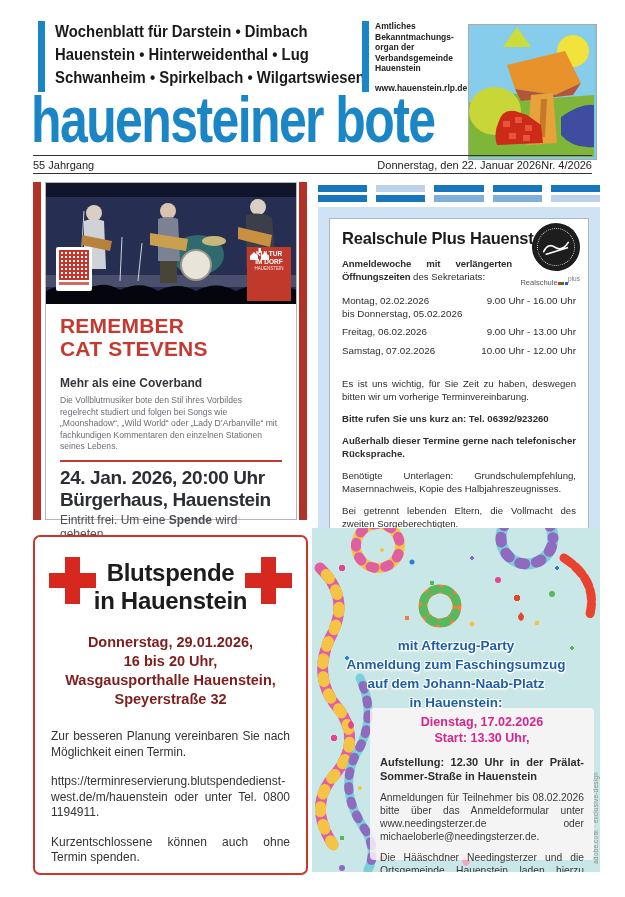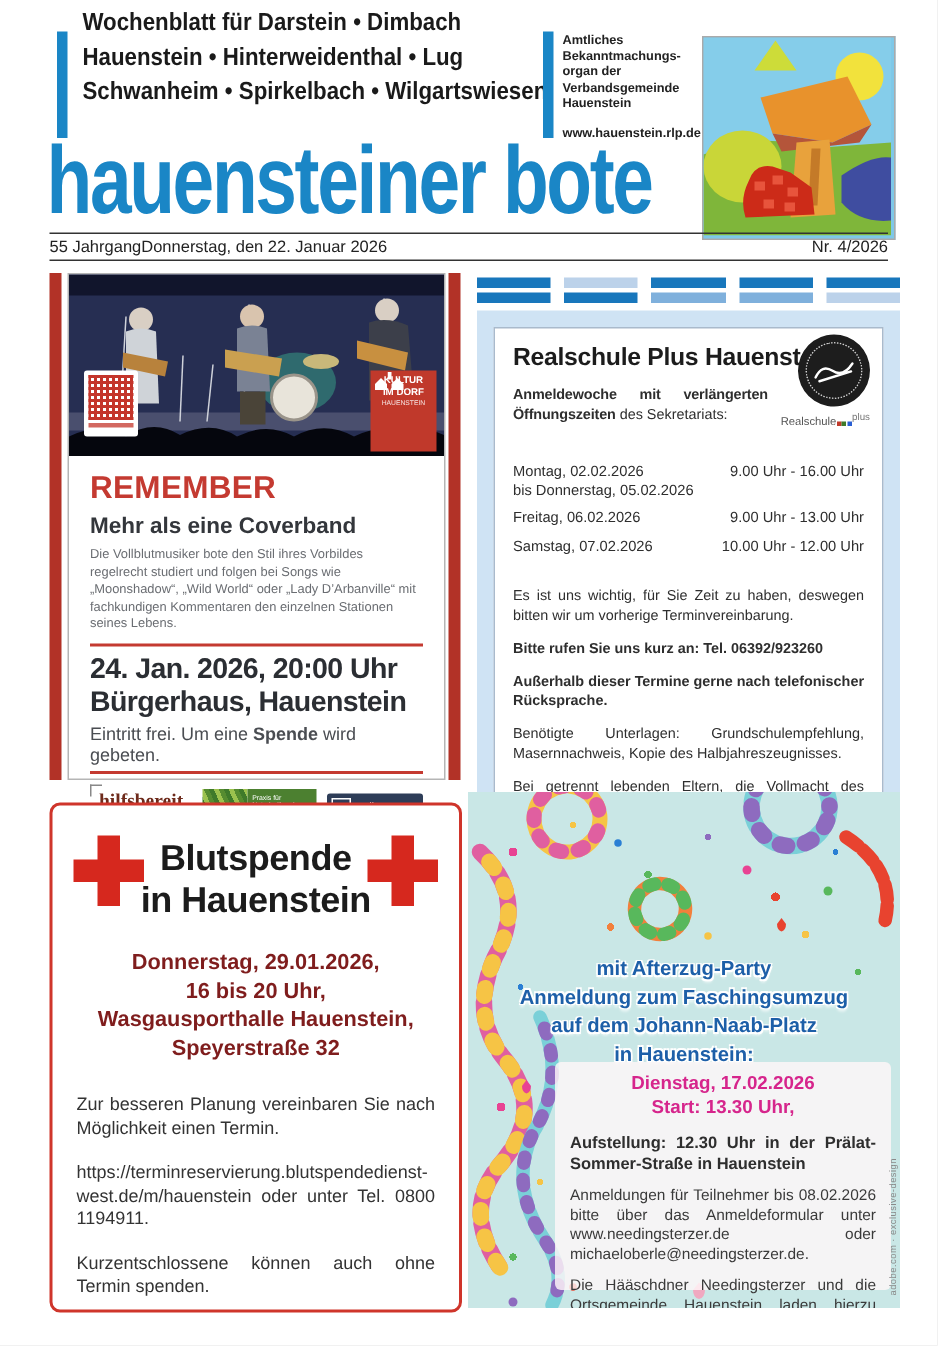--- a/index.html
+++ b/index.html
@@ -2,56 +2,56 @@
 <html><head>
 <meta charset="utf-8">
 <style>
   html,body{margin:0;padding:0;background:#e8e8e8;}
   .page{position:relative;width:625px;height:897px;background:#fff;margin:0 auto;
         font-family:"Liberation Sans",sans-serif;overflow:hidden;}
   .cond{display:inline-block;transform-origin:left center;}
 
   
   .vbar{position:absolute;width:7px;background:#1a86c6;}
-  .towns{position:absolute;left:55px;top:4px;font-weight:bold;font-size:16.5px;
+  .towns{position:absolute;left:55px;top:20px;font-weight:bold;font-size:16.5px;
          line-height:23px;color:#1a1a1a;white-space:nowrap;}
   .towns .cond{transform:scaleX(.9);}
   .official{position:absolute;left:375px;top:21px;font-weight:bold;font-size:8.5px;
             line-height:10.5px;color:#222;}
   .official .url{margin-top:9px;}
   .artwork{position:absolute;left:468px;top:24px;width:127px;height:134px;
            border:1px solid #aaa;background:#7ec8e8;}
   .masthead-title{position:absolute;left:31px;top:88px;font-size:64px;font-weight:bold;
                   color:#1a86c6;letter-spacing:-2px;line-height:64px;white-space:nowrap;}
   .masthead-title .cond{transform:scaleX(.78);}
   .metabar{position:absolute;left:33px;top:155px;width:559px;border-top:1px solid #333;
            border-bottom:1px solid #333;height:17px;display:flex;align-items:center;
            font-size:11px;color:#222;}
-  .metabar .mid{flex:1;text-align:left;}
+  .metabar .mid{flex:1;text-align:right;}
 
   
   .concert{position:absolute;left:33px;top:182px;width:274px;height:338px;border-radius:20px;}
   .redbar{position:absolute;top:0;width:8px;height:338px;background:#b23227;}
   .poster{position:absolute;left:12px;top:0;width:250px;height:336px;background:#fff;
           border:1px solid #b5b5b5;}
   .photo{position:relative;width:250px;height:121px;background:linear-gradient(160deg,#232b4e 0%,#313862 45%,#1c2440 100%);overflow:hidden;}
   .photo svg{position:absolute;left:0;top:0;}
   .qr-card{position:absolute;left:10px;top:64px;width:36px;height:44px;background:#fff;
            border-radius:2px;padding:3px 3px 1px 3px;box-sizing:border-box;}
   .qr{width:30px;height:30px;
       background-image:repeating-linear-gradient(0deg,#c4352b 0 2px,transparent 2px 4px),
                        repeating-linear-gradient(90deg,#c4352b 0 2px,#fff 2px 4px);}
   .qr-line{margin-top:2px;height:3px;background:#c4352b;opacity:.75;}
   .kultur-badge{position:absolute;right:5px;top:64px;width:44px;height:54px;background:#c0392b;
                 color:#fff;text-align:center;font-weight:bold;font-size:6.5px;line-height:7.5px;
                 padding-top:3px;box-sizing:border-box;}
   .kultur-badge .sub{font-weight:normal;font-size:4.5px;opacity:.85;}
   .poster-body{padding:10px 14px 0 14px;}
   .poster-title{color:#c43a31;font-weight:bold;font-size:21px;line-height:23px;letter-spacing:.2px;}
-  .poster-sub{font-weight:bold;font-size:15px;color:#33363b;margin-top:5px;}
+  .poster-sub{font-weight:bold;font-size:12px;color:#33363b;margin-top:16px;}
   .poster-desc{font-size:8.6px;line-height:11.5px;color:#6a6d72;margin-top:5px;}
   .poster-rule{height:2px;background:#c43a31;margin:7px 0 5px 0;}
   .poster-when{font-size:19px;font-weight:bold;color:#2b2e33;letter-spacing:-.4px;line-height:22px;}
   .poster-entry{font-size:12px;color:#4a4d52;margin-top:2px;}
   .sponsors{display:flex;align-items:center;gap:7px;margin-top:7px;}
   .sp-hilfs{position:relative;padding:3px 6px;color:#6e2b1c;text-align:center;}
   .sp-hilfs::before{content:"";position:absolute;left:0;top:0;width:7px;height:7px;
                     border-left:1.5px solid #888;border-top:1.5px solid #888;}
   .sp-hilfs::after{content:"";position:absolute;right:0;bottom:8px;width:7px;height:7px;
                    border-right:1.5px solid #888;border-bottom:1.5px solid #888;}
@@ -257,20 +257,21 @@
               </g>
           </svg>
           <div>KULTUR</div>
           <div>IM DORF</div>
           <div class="sub">HAUENSTEIN</div>
         </div>
       </div>
       <div class="poster-body">
         <div class="poster-title">
           <span>REMEMBER</span><br>
+          <span>CAT STEVENS</span>
         </div>
         <div class="poster-sub">Mehr als eine Coverband</div>
         <div class="poster-desc">Die Vollblutmusiker bote den Stil ihres Vorbildes regelrecht studiert und folgen bei Songs wie „Moonshadow“, „Wild World“ oder „Lady D’Arbanville“ mit fachkundigen Kommentaren den einzelnen Stationen seines Lebens.</div>
         <div class="poster-rule"></div>
         <div class="poster-when">24. Jan. 2026, 20:00 Uhr</div>
         <div class="poster-when">Bürgerhaus, Hauenstein</div>
         <div class="poster-entry"><span>Eintritt frei. Um eine </span><b>Spende</b><span> wird gebeten.</span></div>
         <div class="poster-rule" style="margin:4px 0 0 0;"></div>
         <div class="sponsors">
           <div class="sp-hilfs">
@@ -326,21 +327,21 @@
         <div class="rs-stamp">
           <svg width="30" height="16" viewBox="0 0 30 16">
               <path d="M2,10 Q8,2 14,8 T28,6 M4,13 L26,11" stroke="#fff" stroke-width="1.6" fill="none" stroke-linecap="round"></path>
             </svg>
         </div>
         <div class="rs-logo">
           <span>Realschule</span><span class="px" style="background:#c0392b;"></span><span class="px" style="background:#3f7a2a;"></span><span class="px" style="background:#2a5fd4;"></span><span class="plus">plus</span>
         </div>
         <div class="rs-title">Realschule Plus Hauenstein</div>
         <div class="rs-p" style="width:170px;"><b>Anmeldewoche mit verlängerten Öffnungszeiten</b><span> des Sekretariats:</span></div>
-        <div class="rs-row" style="margin-top:26px;">
+        <div class="rs-row" style="margin-top:12px;">
           <div>
             <div>Montag, 02.02.2026</div>
             <div>bis Donnerstag, 05.02.2026</div>
           </div>
           <div class="time">9.00 Uhr - 16.00 Uhr</div>
         </div>
         <div class="rs-row">
           <div>Freitag, 06.02.2026</div>
           <div class="time">9.00 Uhr - 13.00 Uhr</div>
         </div>

